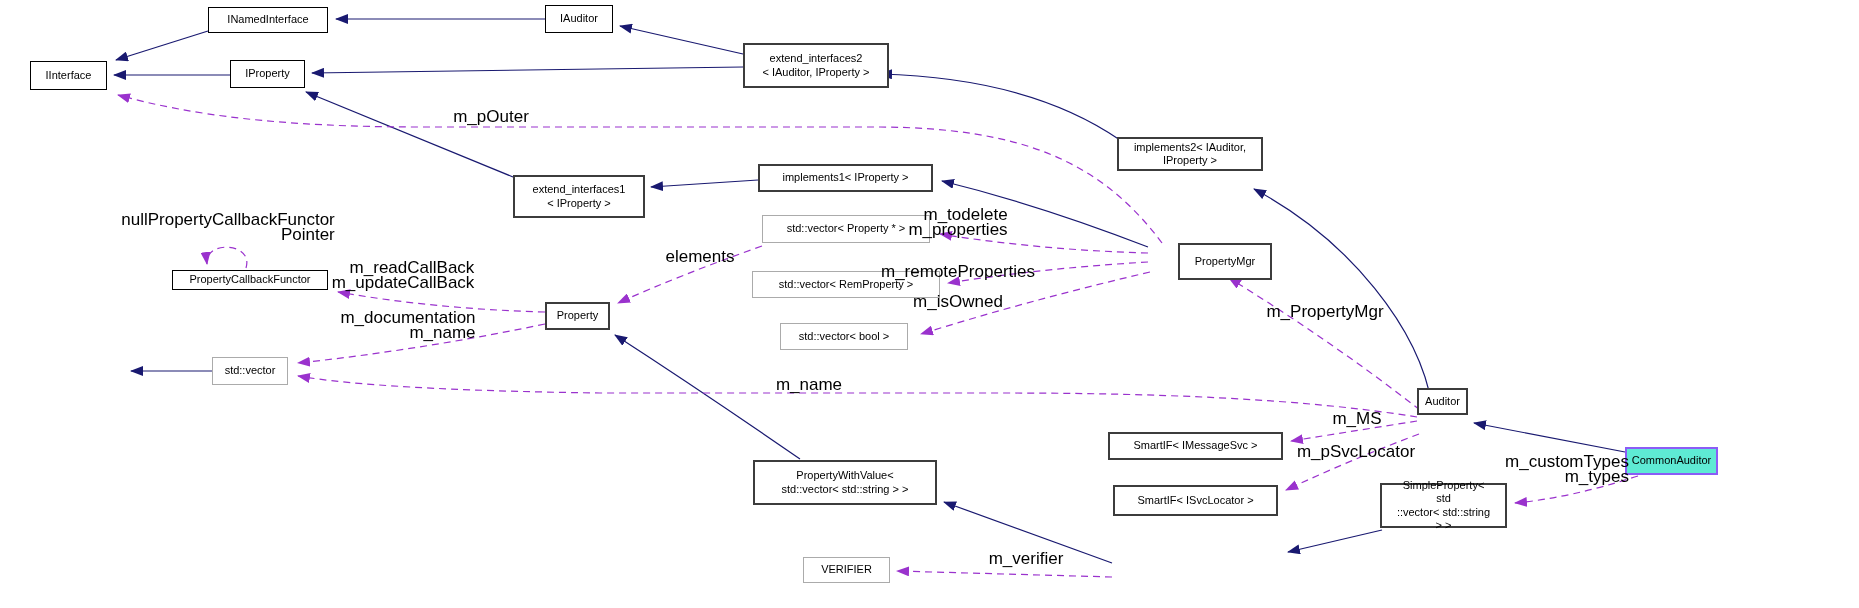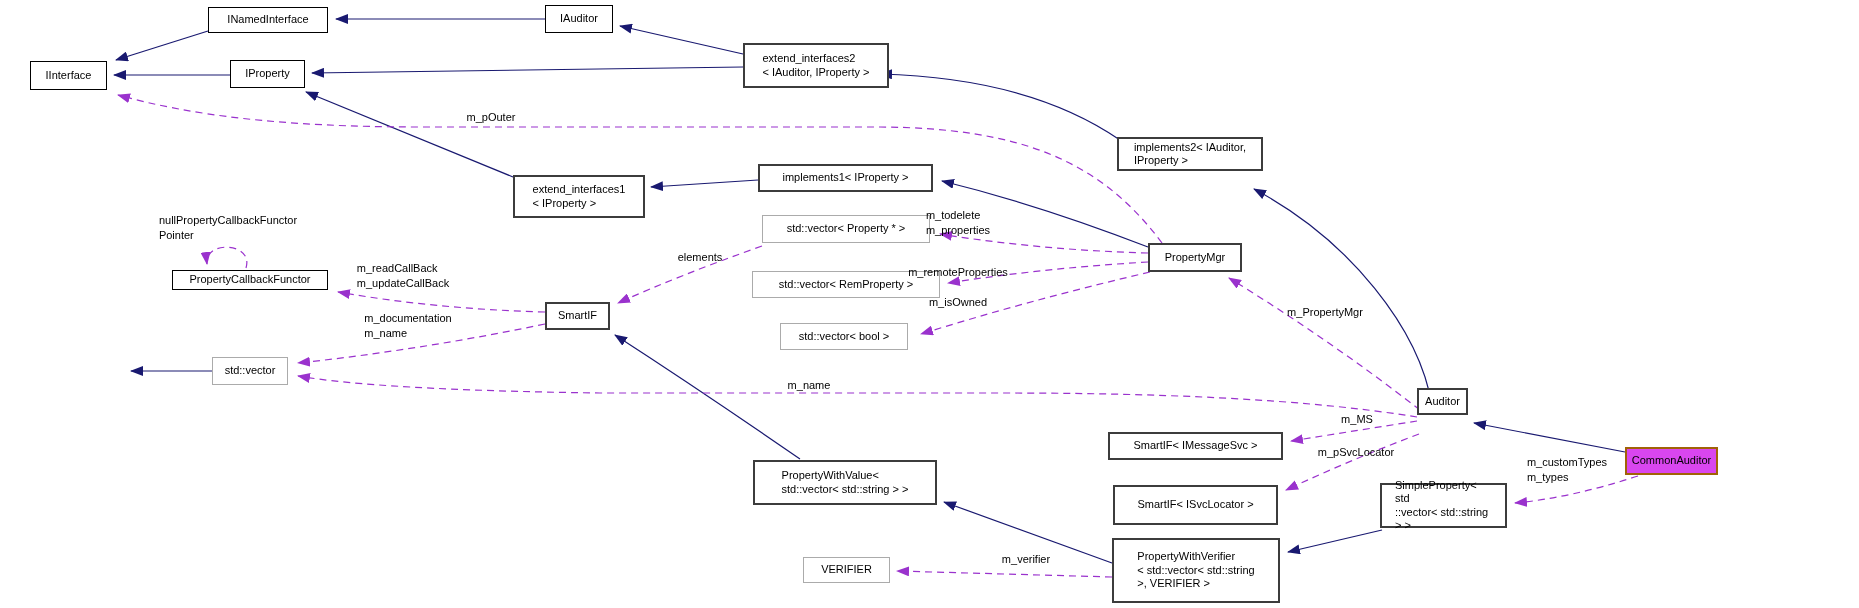--- a/index.html
+++ b/index.html
@@ -1,27 +1,27 @@
 <!DOCTYPE html>
 <html><head>
 <meta charset="utf-8">
 <style>
   html,body{margin:0;padding:0;background:#fff;}
   .canvas{position:relative;width:1859px;height:608px;background:#ffffff;
           font-family:"Liberation Sans",sans-serif;overflow:hidden;}
   svg.edges{position:absolute;left:0;top:0;width:1859px;height:608px;}
   .node{position:absolute;box-sizing:border-box;display:flex;align-items:center;justify-content:center;
-        text-align:left;font-size:11px;line-height:13.5px;white-space:pre-line;
+        text-align:center;font-size:11px;line-height:13.5px;white-space:pre-line;
         background:#ffffff;color:#000;padding:1px 13px;}
   .doc{border:2px solid #3c3c3c;}
   .doc-thin{border:1.3px solid #000;}
   .ext{border:1px solid #ababab;}
-  .current{border:2px solid #a16207;background:#d946ef;}
-  .elabel{position:absolute;transform:translateX(-50%);font-size:11px;line-height:14.5px;
-          text-align:left;white-space:pre-line;color:#000;}
+  .current{border:2px solid #8b5cf6;background:#5eead4;}
+  .elabel{position:absolute;transform:translateX(-50%);font-size:17px;line-height:14.5px;
+          text-align:right;white-space:pre-line;color:#000;}
 </style>
 </head>
 <body>
 
 <div class="canvas">
 
   <svg class="edges" viewBox="0 0 1859 608">
     <defs>
       <marker id="arrow-blue" markerUnits="userSpaceOnUse" markerWidth="14" markerHeight="10" refX="12" refY="5" orient="auto">
         <path d="M0,0 L13,5 L0,10 z" fill="#191970"></path>
@@ -74,31 +74,28 @@
   <div class="node doc" style="left:743px;top:43px;width:146px;height:45px">extend_interfaces2
 &lt; IAuditor, IProperty &gt;</div>
   <div class="node doc" style="left:1117px;top:137px;width:146px;height:34px">implements2&lt; IAuditor,
 IProperty &gt;</div>
   <div class="node doc" style="left:513px;top:175px;width:132px;height:43px">extend_interfaces1
 &lt; IProperty &gt;</div>
   <div class="node doc" style="left:758px;top:164px;width:175px;height:28px">implements1&lt; IProperty &gt;</div>
   <div class="node ext" style="left:762px;top:215px;width:168px;height:28px">std::vector&lt; Property * &gt;</div>
   <div class="node ext" style="left:752px;top:271px;width:188px;height:27px">std::vector&lt; RemProperty &gt;</div>
   <div class="node ext" style="left:780px;top:323px;width:128px;height:27px">std::vector&lt; bool &gt;</div>
-  <div class="node doc" style="left:1148px;top:243px;width:94px;height:29px">PropertyMgr</div>
+  <div class="node doc" style="left:1178px;top:243px;width:94px;height:37px">PropertyMgr</div>
   <div class="node doc-thin" style="left:172px;top:270px;width:156px;height:20px">PropertyCallbackFunctor</div>
-  <div class="node doc" style="left:545px;top:302px;width:65px;height:28px">SmartIF</div>
+  <div class="node doc" style="left:545px;top:302px;width:65px;height:28px">Property</div>
   <div class="node ext" style="left:212px;top:357px;width:76px;height:28px">std::vector</div>
   <div class="node doc" style="left:753px;top:460px;width:184px;height:45px">PropertyWithValue&lt;
 std::vector&lt; std::string &gt; &gt;</div>
   <div class="node doc" style="left:1108px;top:432px;width:175px;height:28px">SmartIF&lt; IMessageSvc &gt;</div>
-  <div class="node doc" style="left:1113px;top:485px;width:165px;height:40px">SmartIF&lt; ISvcLocator &gt;</div>
-  <div class="node doc" style="left:1112px;top:538px;width:168px;height:65px">PropertyWithVerifier
-&lt; std::vector&lt; std::string
-&gt;, VERIFIER &gt;</div>
+  <div class="node doc" style="left:1113px;top:485px;width:165px;height:31px">SmartIF&lt; ISvcLocator &gt;</div>
   <div class="node doc" style="left:1380px;top:483px;width:127px;height:45px">SimpleProperty&lt; std
 ::vector&lt; std::string &gt; &gt;</div>
   <div class="node doc" style="left:1417px;top:388px;width:51px;height:27px">Auditor</div>
   <div class="node current" style="left:1625px;top:447px;width:93px;height:28px">CommonAuditor</div>
   <div class="node ext" style="left:803px;top:557px;width:87px;height:26px">VERIFIER</div>
 
   <div class="elabel" style="left:491px;top:110px">m_pOuter</div>
   <div class="elabel" style="left:228px;top:213px">nullPropertyCallbackFunctor
 Pointer</div>
   <div class="elabel" style="left:403px;top:261px">m_readCallBack

